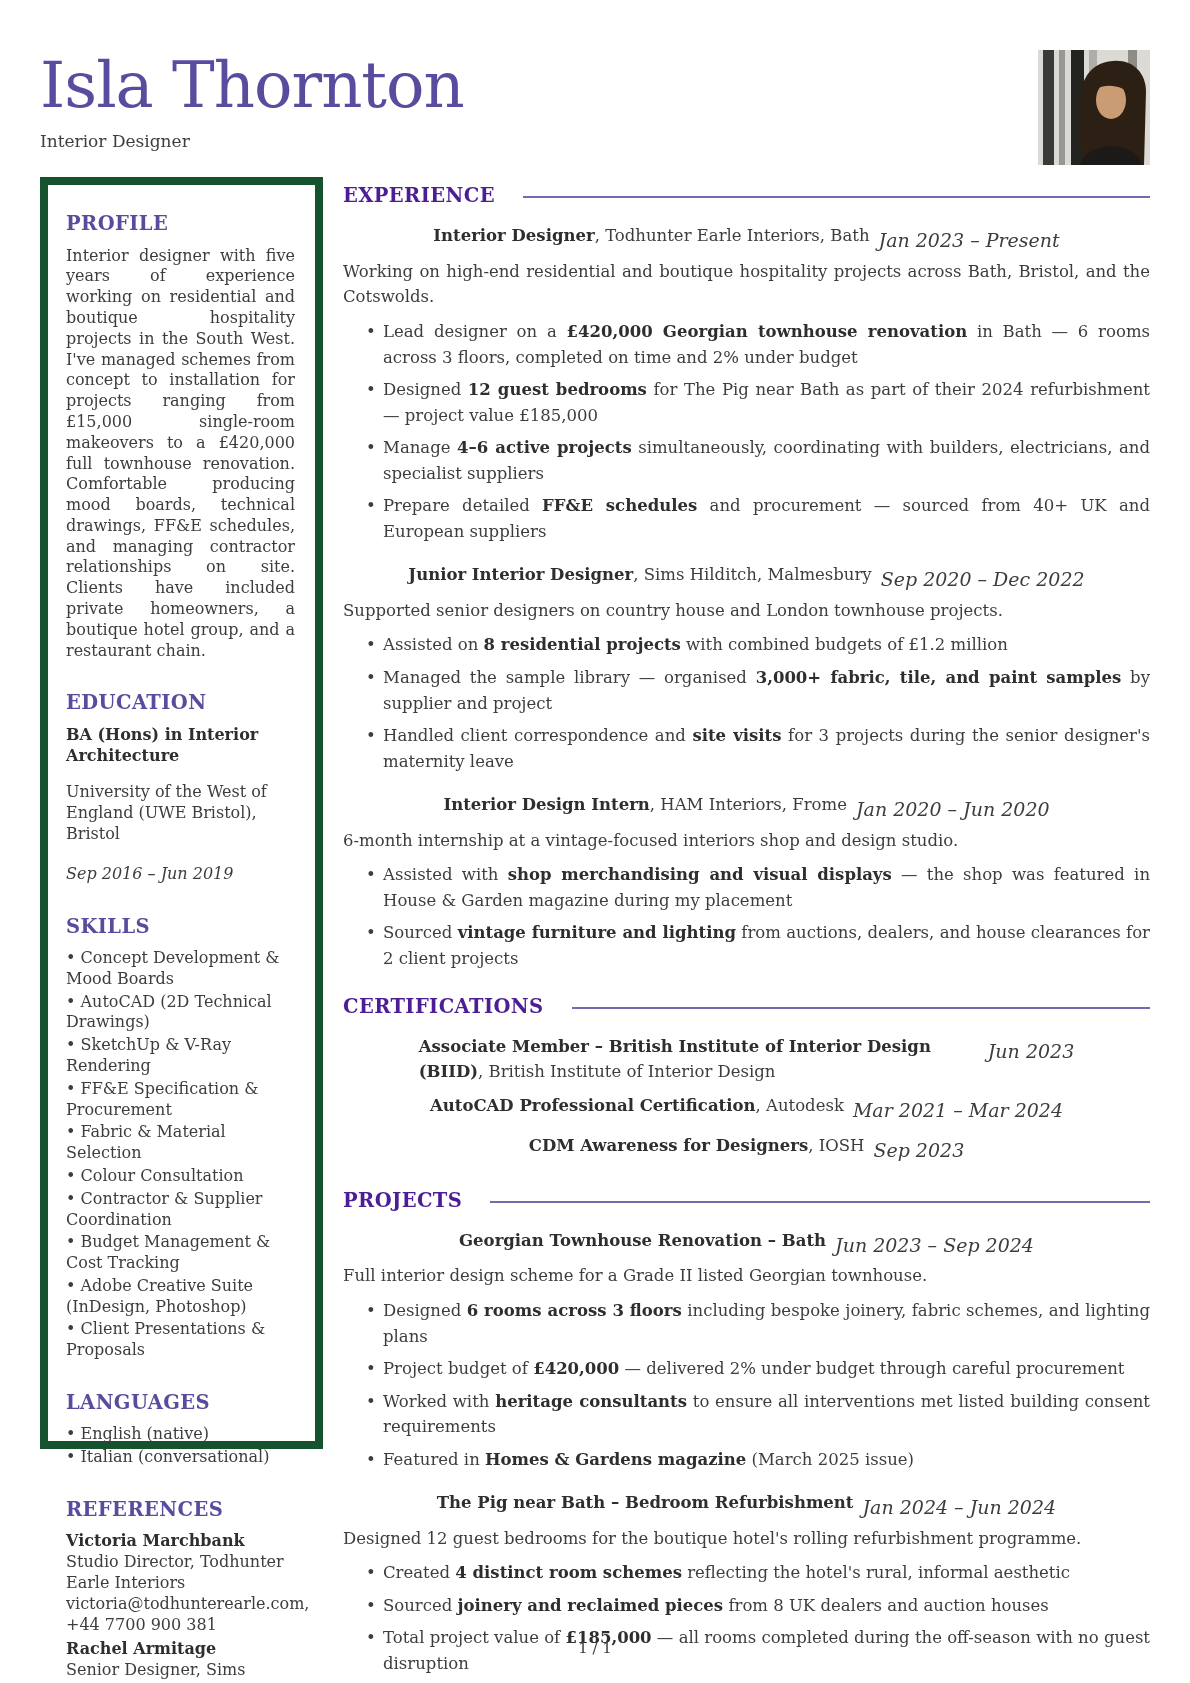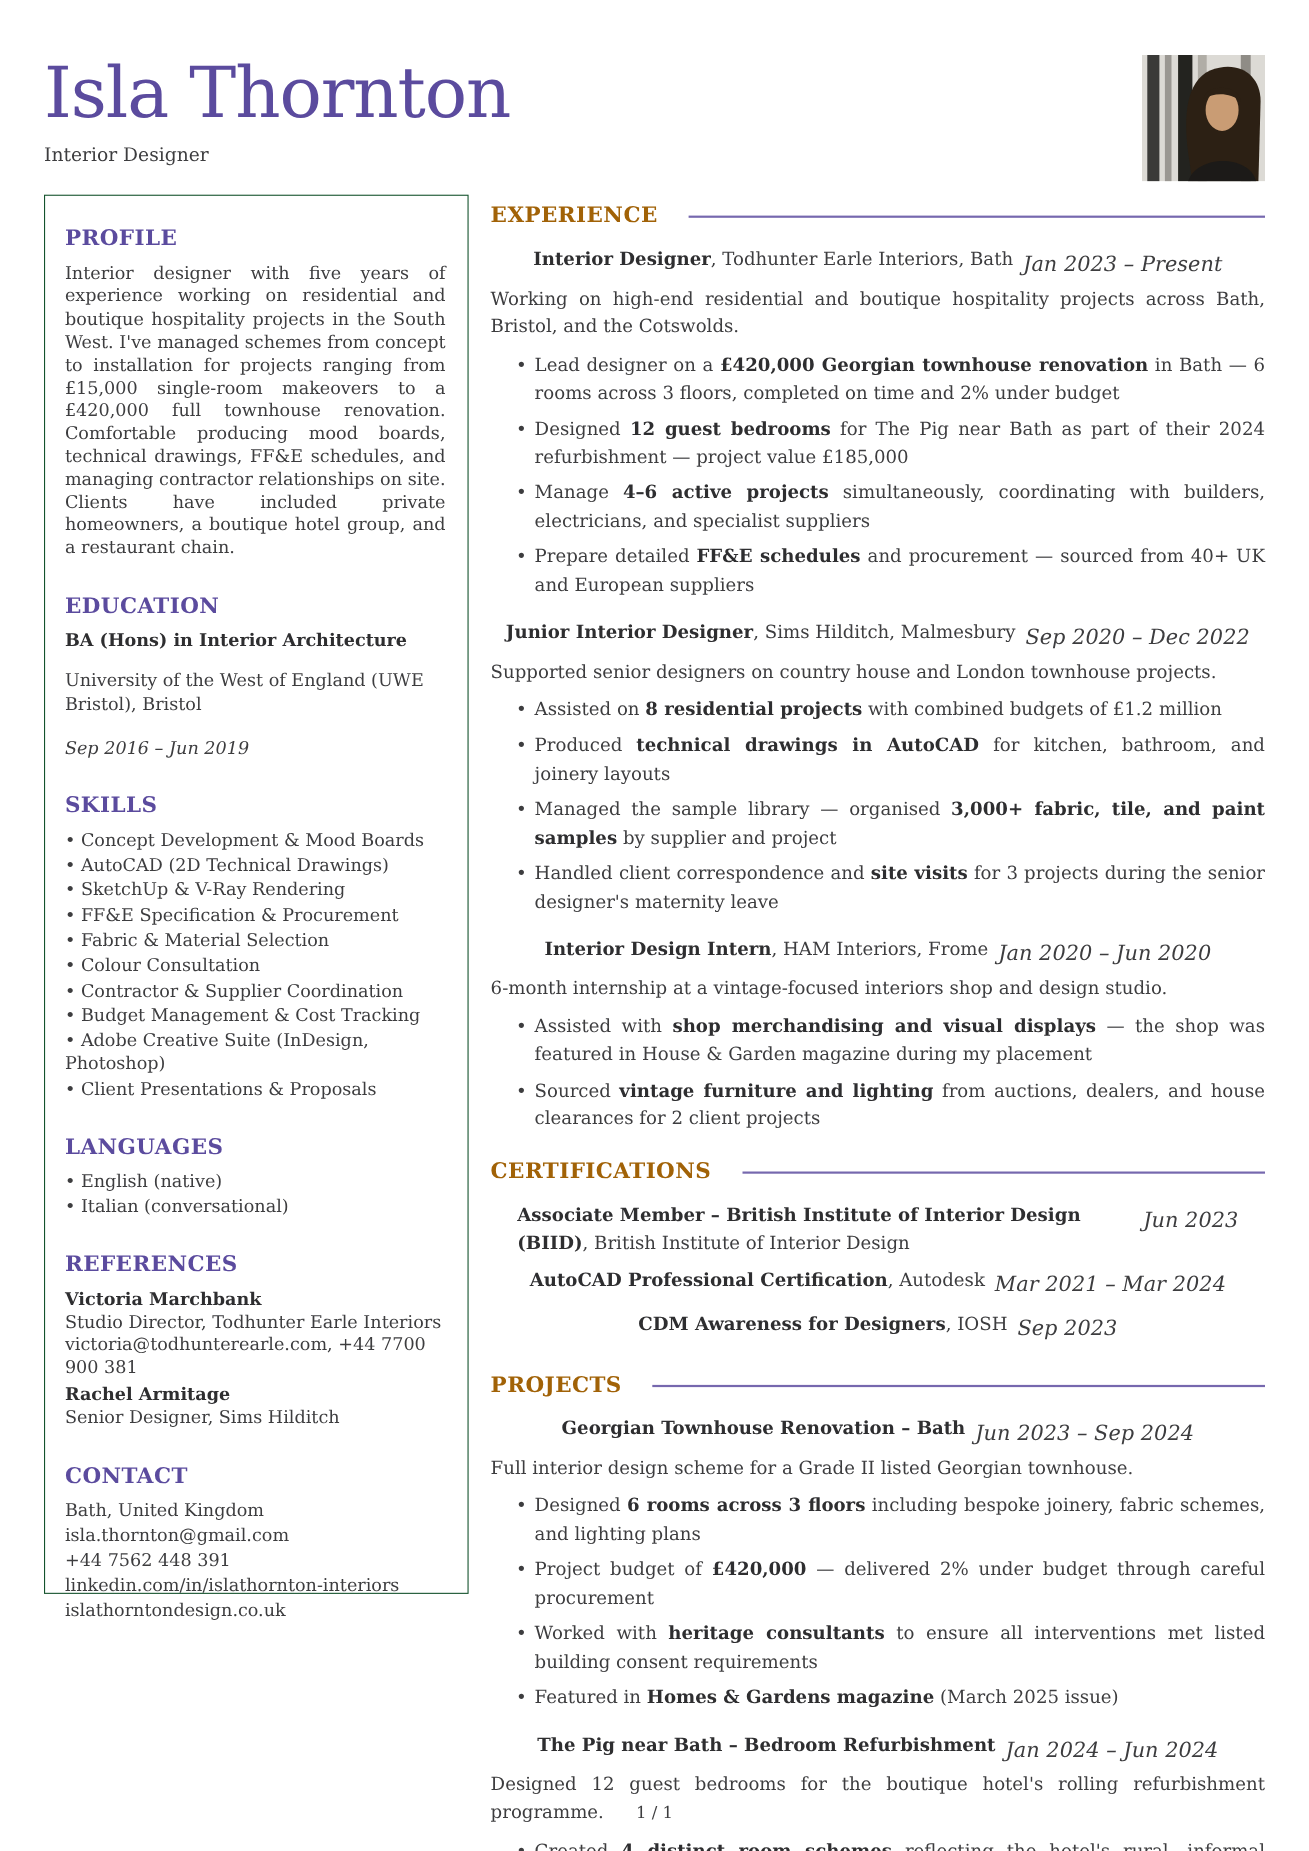--- a/index.html
+++ b/index.html
@@ -18,39 +18,39 @@
   }
   .subtitle { font-size:17px; margin-top:12px; color:#3d3d3f; }
   .photo { position:absolute; top:50px; right:40px; width:112px; height:115px; overflow:hidden; }
   .photo svg { display:block; }
 
   
   .columns { display:flex; gap:20px; margin-top:26px; }
 
   
   .sidebar {
-    flex:none; width:386px; height:1272px;
-    border:1px solid #14532d; padding:26px 20px 20px 18px;
+    flex:none; width:283px; height:1272px;
+    border:8px solid #14532d; padding:26px 20px 20px 18px;
     font-size:16px; line-height:1.3;
   }
   .s-section { margin-bottom:29px; }
   .s-heading { color:#5b4b9e; font-weight:bold; font-size:19.5px; letter-spacing:0.4px; margin-bottom:9px; }
   .s-profile-text { text-align:justify; }
   .edu-degree { font-weight:bold; color:#2e2e30; margin-bottom:16px; }
   .edu-dates { font-style:italic; margin-top:19px; }
   .plain-list .li::before { content:"• "; }
   .plain-list .li { margin-bottom:2px; }
   .ref-name { font-weight:bold; color:#2e2e30; margin-top:4px; }
   .contact-lines div { margin-bottom:2px; }
 
   
   .main { flex:1; padding-top:4px; font-size:16.5px; line-height:1.55; }
   .m-section { margin-bottom:20px; }
   .m-heading-row { display:flex; align-items:center; margin-bottom:12px; }
-  .m-heading { color:#a16207; font-weight:bold; font-size:19.5px; letter-spacing:0.4px; white-space:nowrap;text-align:right; }
+  .m-heading { color:#4c1d95; font-weight:bold; font-size:19.5px; letter-spacing:0.4px; white-space:nowrap;text-align:right; }
   .m-rule { flex:1; height:2px; background:#7668ae; margin-left:28px; margin-top:2px; }
   .entry { margin-bottom:18px; }
   .entry:last-child { margin-bottom:0; }
   .entry-head { display:flex; justify-content:center; align-items:flex-start; gap:9px; }
   .entry-title b { color:#2e2e30; }
   .entry-dates { font-style:italic; font-size:19px; white-space:nowrap; padding-top:3px; }
   .entry-summary { text-align:justify; margin-top:3px; }
   .bullets { list-style:none; margin-top:9px; padding-left:40px; }
   .bullets li { position:relative; text-align:justify; margin-bottom:7px; }
   .bullets li::before { content:"•"; position:absolute; left:-17px; }
@@ -173,21 +173,20 @@
         </div>
 
         <div class="entry">
           <div class="entry-head">
             <div class="entry-title"><b>Junior Interior Designer</b><span>, Sims Hilditch, Malmesbury</span></div>
             <div class="entry-dates">Sep 2020 – Dec 2022</div>
           </div>
           <p class="entry-summary">Supported senior designers on country house and London townhouse projects.</p>
           <ul class="bullets">
             <li><span>Assisted on </span><b>8 residential projects</b><span> with combined budgets of £1.2 million</span></li>
-            <li><span>Produced </span><b>technical drawings in AutoCAD</b><span> for kitchen, bathroom, and joinery layouts</span></li>
             <li><span>Managed the sample library — organised </span><b>3,000+ fabric, tile, and paint samples</b><span> by supplier and project</span></li>
             <li><span>Handled client correspondence and </span><b>site visits</b><span> for 3 projects during the senior designer's maternity leave</span></li>
           </ul>
         </div>
 
         <div class="entry">
           <div class="entry-head">
             <div class="entry-title"><b>Interior Design Intern</b><span>, HAM Interiors, Frome</span></div>
             <div class="entry-dates">Jan 2020 – Jun 2020</div>
           </div>

